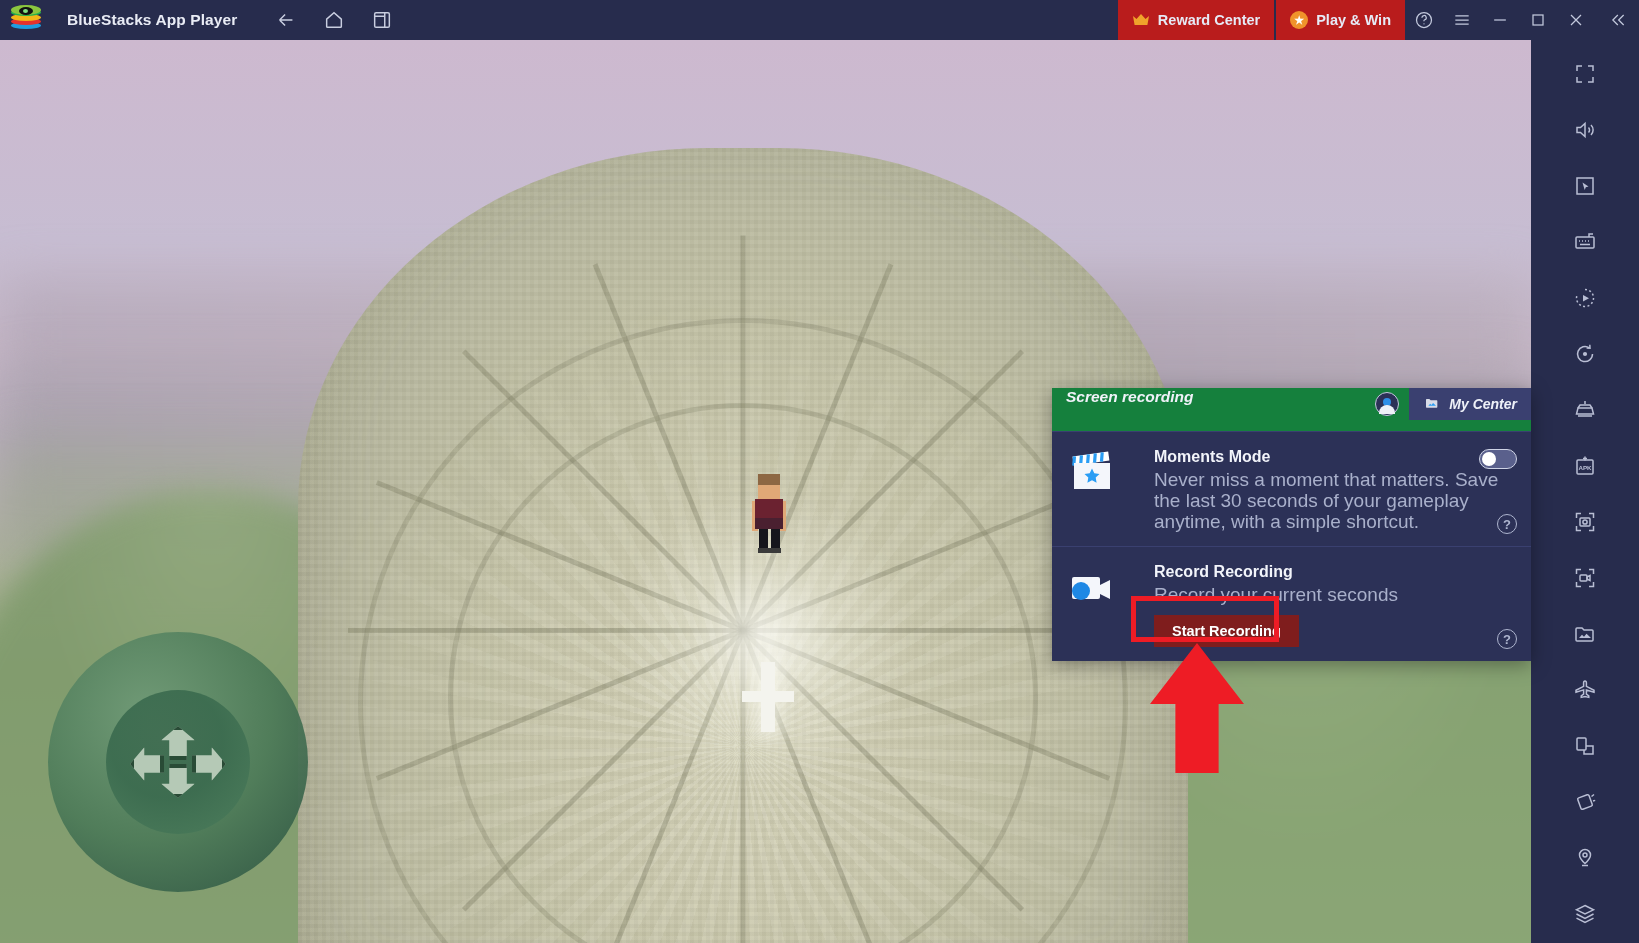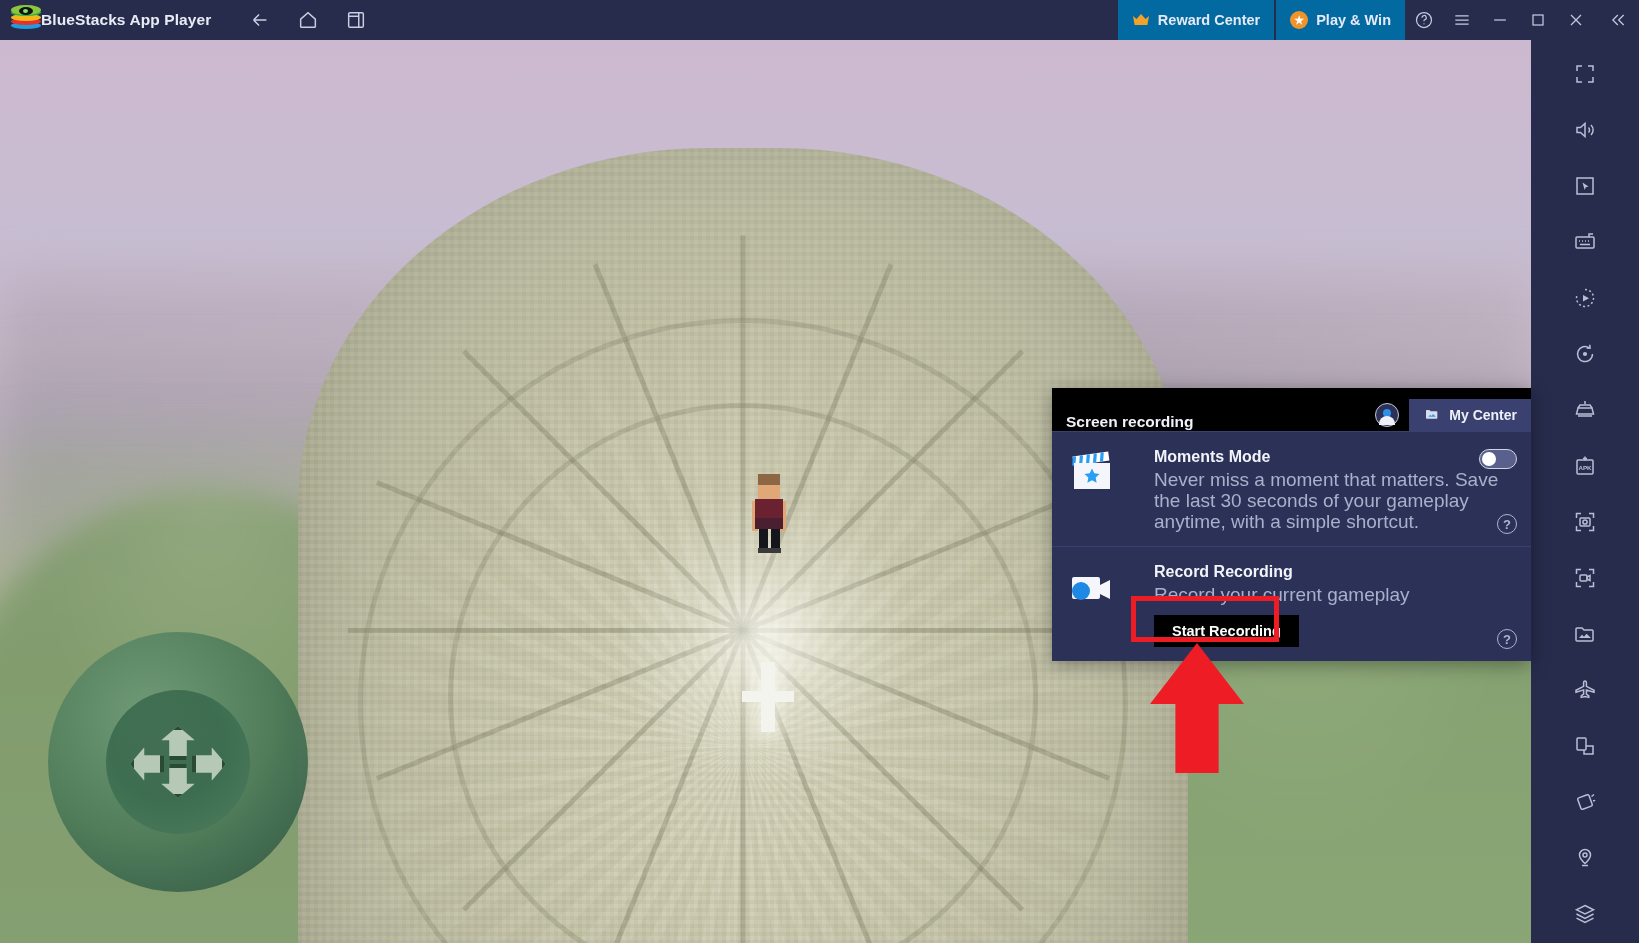--- a/index.html
+++ b/index.html
@@ -31,33 +31,33 @@
   .bs-logo .eye {
     position: absolute; top: 2px; left: 8px; width: 14px; height: 8px;
     border-radius: 50%; background: #111; z-index: 3;
   }
   .bs-logo .eye::after{
     content:""; position:absolute; top:2px; left:4px;
     width:5px;height:4px;border-radius:50%;background:#7fe07f;
   }
   .app-title {
     color: #e9ecf5; font-size: 15.5px; font-weight: 600;
-    margin-left: 0; letter-spacing: .1px;
+    margin-left: 26px; letter-spacing: .1px;
   }
   .nav-icons { display: flex; align-items: center; margin-left: 32px; gap: 14px; }
   .nav-btn {
     width: 34px; height: 34px; display: flex; align-items: center; justify-content: center;
     cursor: pointer;
   }
   .nav-btn svg { stroke:#c9cee0; fill:none; stroke-width:1.6; }
 
   .tb-right { margin-left: auto; display: flex; align-items: center; height: 40px; }
   .tb-chip {
     display: flex; align-items: center; gap: 8px; height: 40px;
-    padding: 0 14px; background: #0369a1; cursor: pointer;
+    padding: 0 14px; background: #b91c1c; cursor: pointer;
     color: #e6eaf6; font-size: 14.5px; font-weight: 600;
   }
   .tb-chip + .tb-chip { margin-left: 2px; }
   .crown { width:18px;height:14px;position:relative; }
   .crown svg{display:block;}
   .starbadge {
     width:18px;height:18px;border-radius:50%;
     background:#f0932b; display:flex;align-items:center;justify-content:center;
     color:#fff; font-size:11px; line-height:1;
   }
@@ -190,22 +190,23 @@
   .sb-icon svg { stroke:#b9bed4; fill:none; stroke-width:1.5; }
   .sb-spacer { flex:1 1 auto; }
 
   
   .panel {
     position:absolute; left:1052px; top:388px; width:479px;
     background:#2c3157; z-index:35;
     box-shadow: 0 4px 18px rgba(0,0,0,.35);
   }
   .panel-head {
-    height:43px; display:flex; align-items:flex-end; padding:0 0 0 14px;
-    background:#000000;
+    height:43px; display:flex; align-items:flex-start; padding:0 0 0 14px;
+    background:#15803d;
+    font-style:italic;
   }
   .panel-title { color:#f0f2f9; font-size:15.5px; font-weight:700; }
   .panel-head-right { margin-left:auto; display:flex; align-items:center; gap:10px; padding-right:0; }
   .avatar-btn {
     width:24px;height:24px;border-radius:50%;border:1.4px solid #c2c8dc;
     display:flex;align-items:center;justify-content:center; cursor:pointer; overflow:hidden;
     background:#2c3157;
   }
   .avatar-btn .head{width:8px;height:8px;border-radius:50%;background:#2f8fe8;margin-top:-5px;}
   .avatar-btn .body{position:absolute;width:16px;height:9px;border-radius:8px 8px 0 0;background:#eef1f8;margin-top:11px;}
@@ -228,21 +229,21 @@
     background:#5a608c; border:1.5px solid #cfd4e6; cursor:pointer;
   }
   .toggle .knob { position:absolute; left:2px; top:2px; width:14px;height:14px;border-radius:50%;background:#fff; }
   .help {
     position:absolute; right:14px; bottom:12px; width:20px;height:20px;border-radius:50%;
     border:1.4px solid #aeb5cf; color:#aeb5cf; font-size:13px;
     display:flex;align-items:center;justify-content:center; cursor:pointer; font-weight:600;
   }
   .start-btn {
     margin-top:10px; display:inline-flex; align-items:center; justify-content:center;
-    height:32px; padding:0 18px; background:#000000; color:#fff;
+    height:32px; padding:0 18px; background:#7f1d1d; color:#fff;
     font-size:14.5px; font-weight:700; cursor:pointer;
   }
   .hl-box {
     position:absolute; left:1131px; top:596px; width:148px; height:46px;
     border:5px solid #ee1c25; z-index:38; pointer-events:none;
   }
   .arrow-ann {
     position:absolute; left:1150px; top:643px; width:94px; height:130px; z-index:37;
     background:#ee1c25;
     clip-path: polygon(50% 0, 100% 47%, 73% 47%, 73% 100%, 27% 100%, 27% 47%, 0 47%);
@@ -530,21 +531,21 @@
     <div class="row">
       <div class="row-ico">
         <svg width="52" height="44" viewBox="0 0 52 44">
           <rect x="6" y="12" width="28" height="22" rx="2" fill="#f4f6fb"></rect>
           <path d="M34 20l10-5v19l-10-5z" fill="#f4f6fb"></path>
           <circle cx="15" cy="26" r="9" fill="#1e88e5"></circle>
         </svg>
       </div>
       <div class="row-body">
         <div class="row-title">Record Recording</div>
-        <div class="row-desc">Record your current gameplay</div>
+        <div class="row-desc">Record your current seconds</div>
         <div class="start-btn">Start Recording</div>
       </div>
       <div class="help">?</div>
     </div>
   </div>
 
   <div class="hl-box"></div>
   <div class="arrow-ann"></div>
 
 </div>

